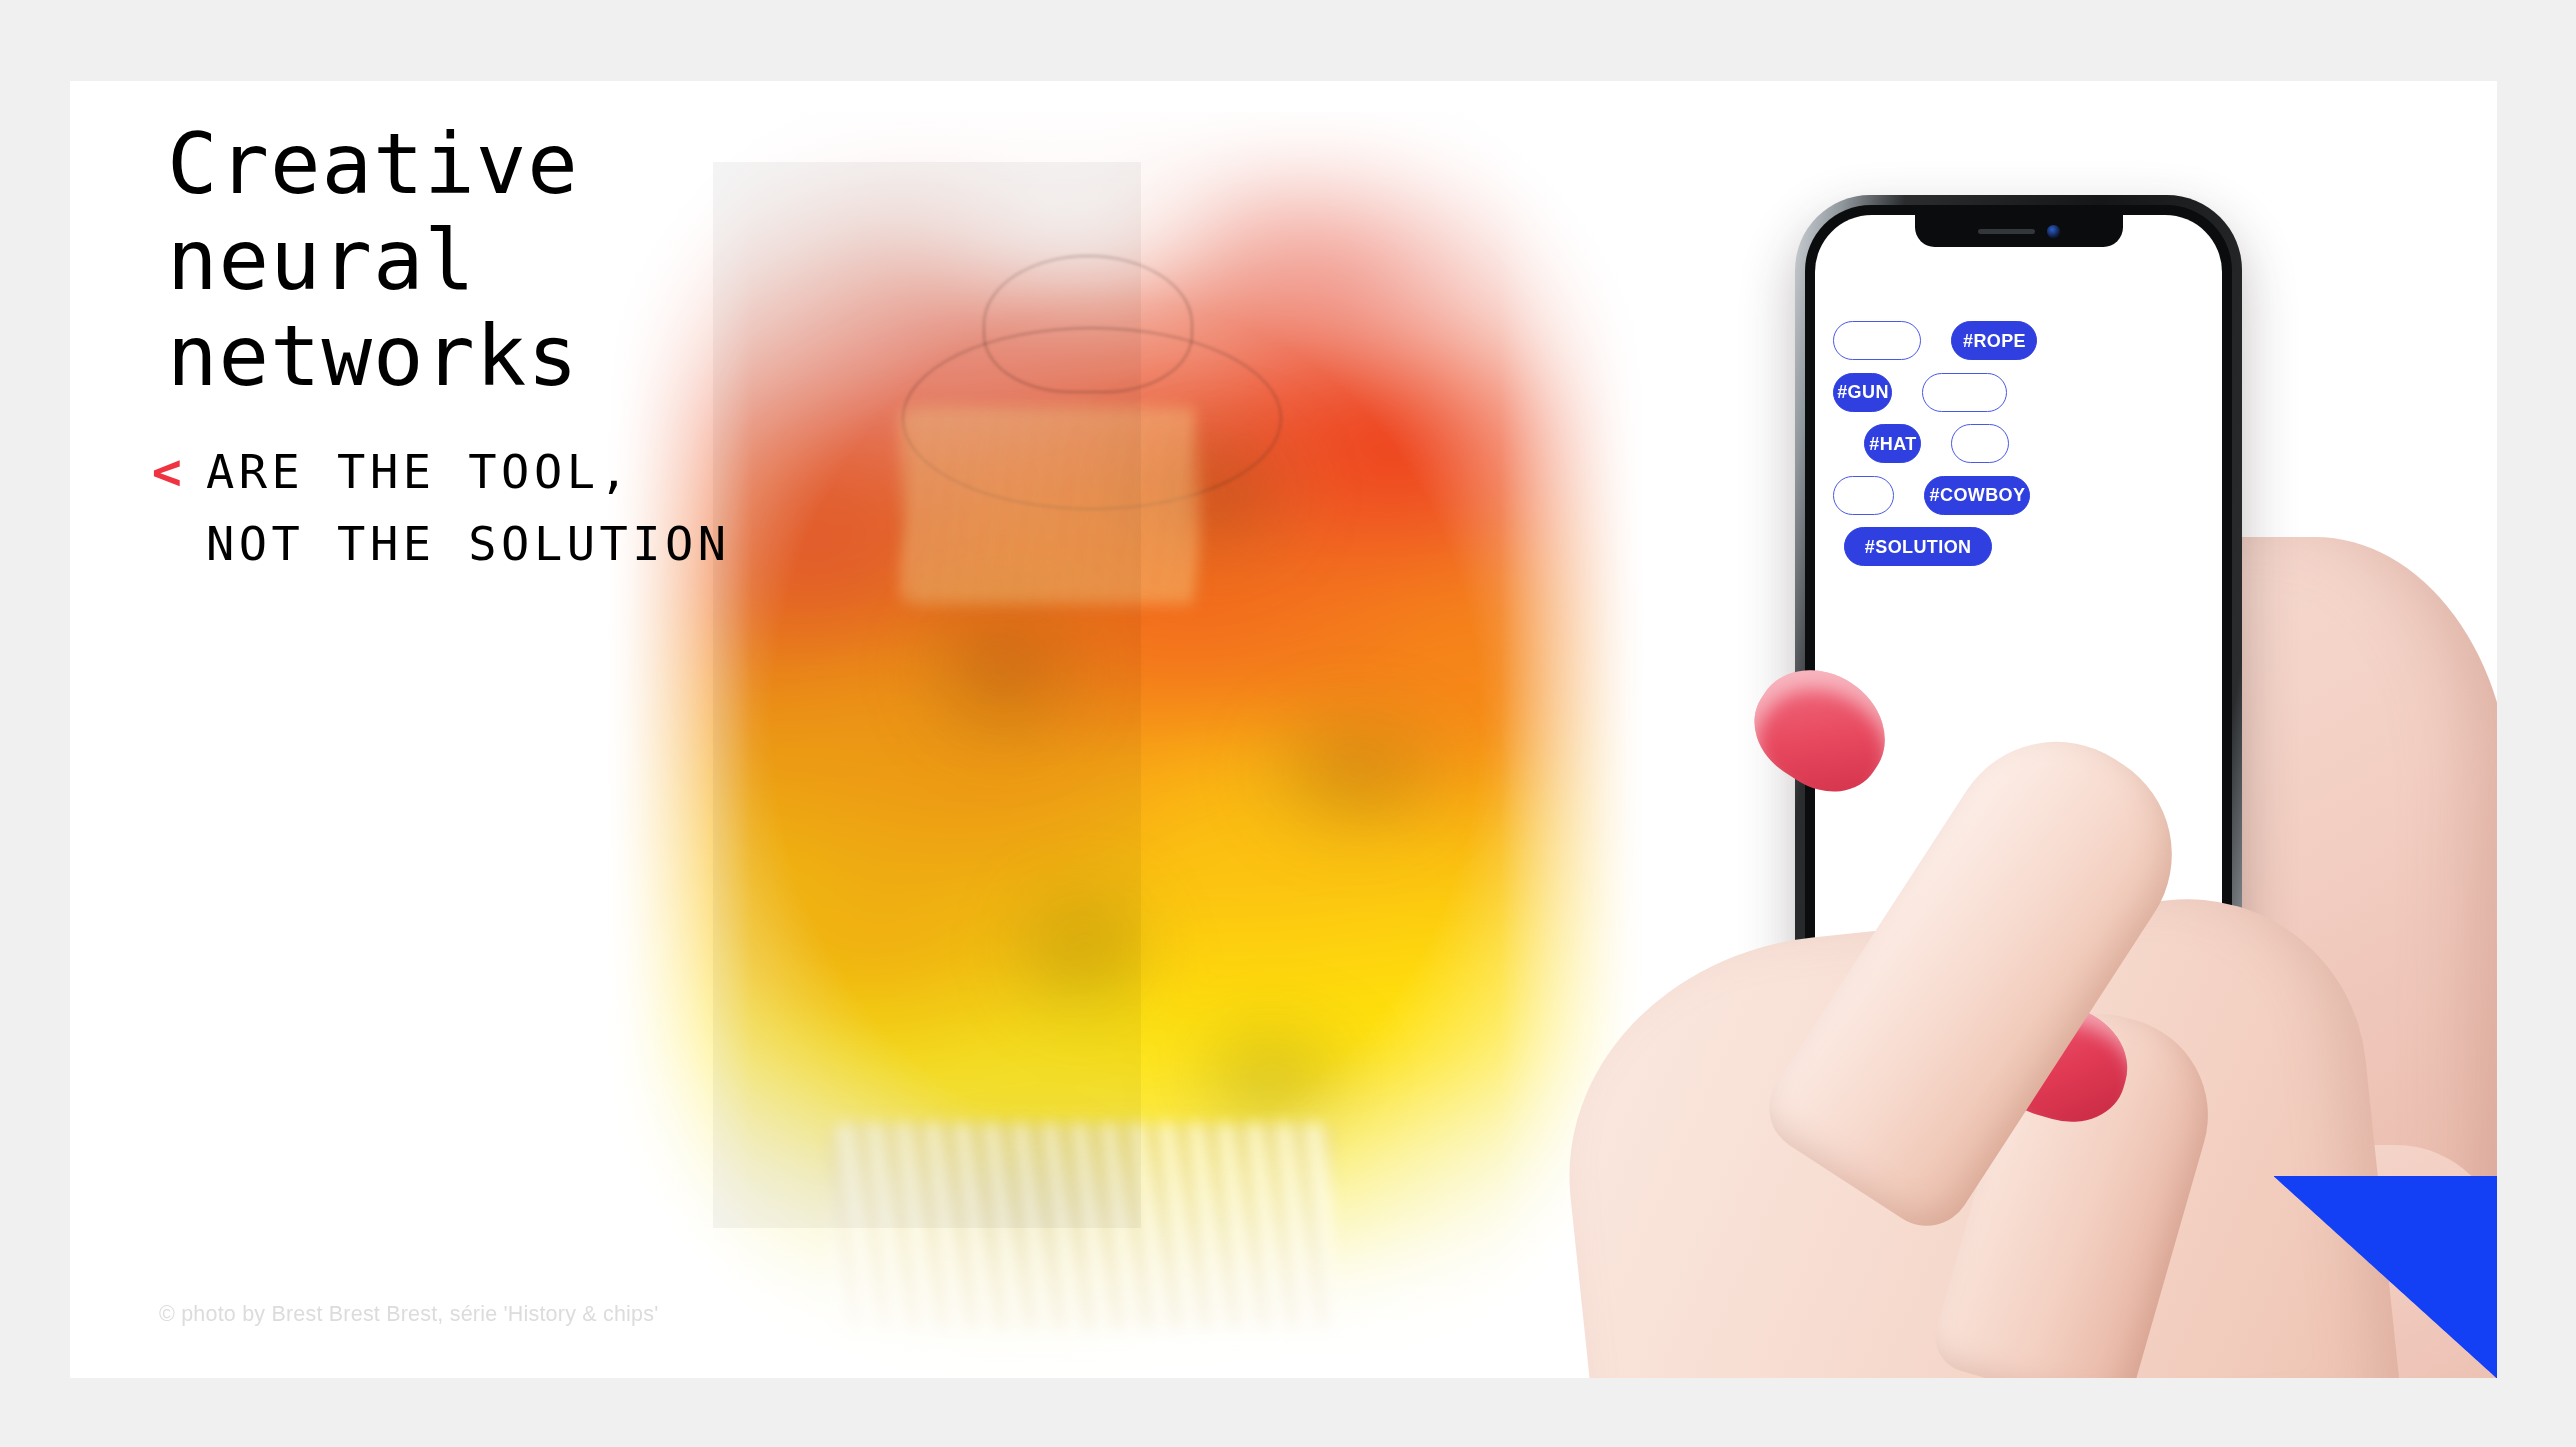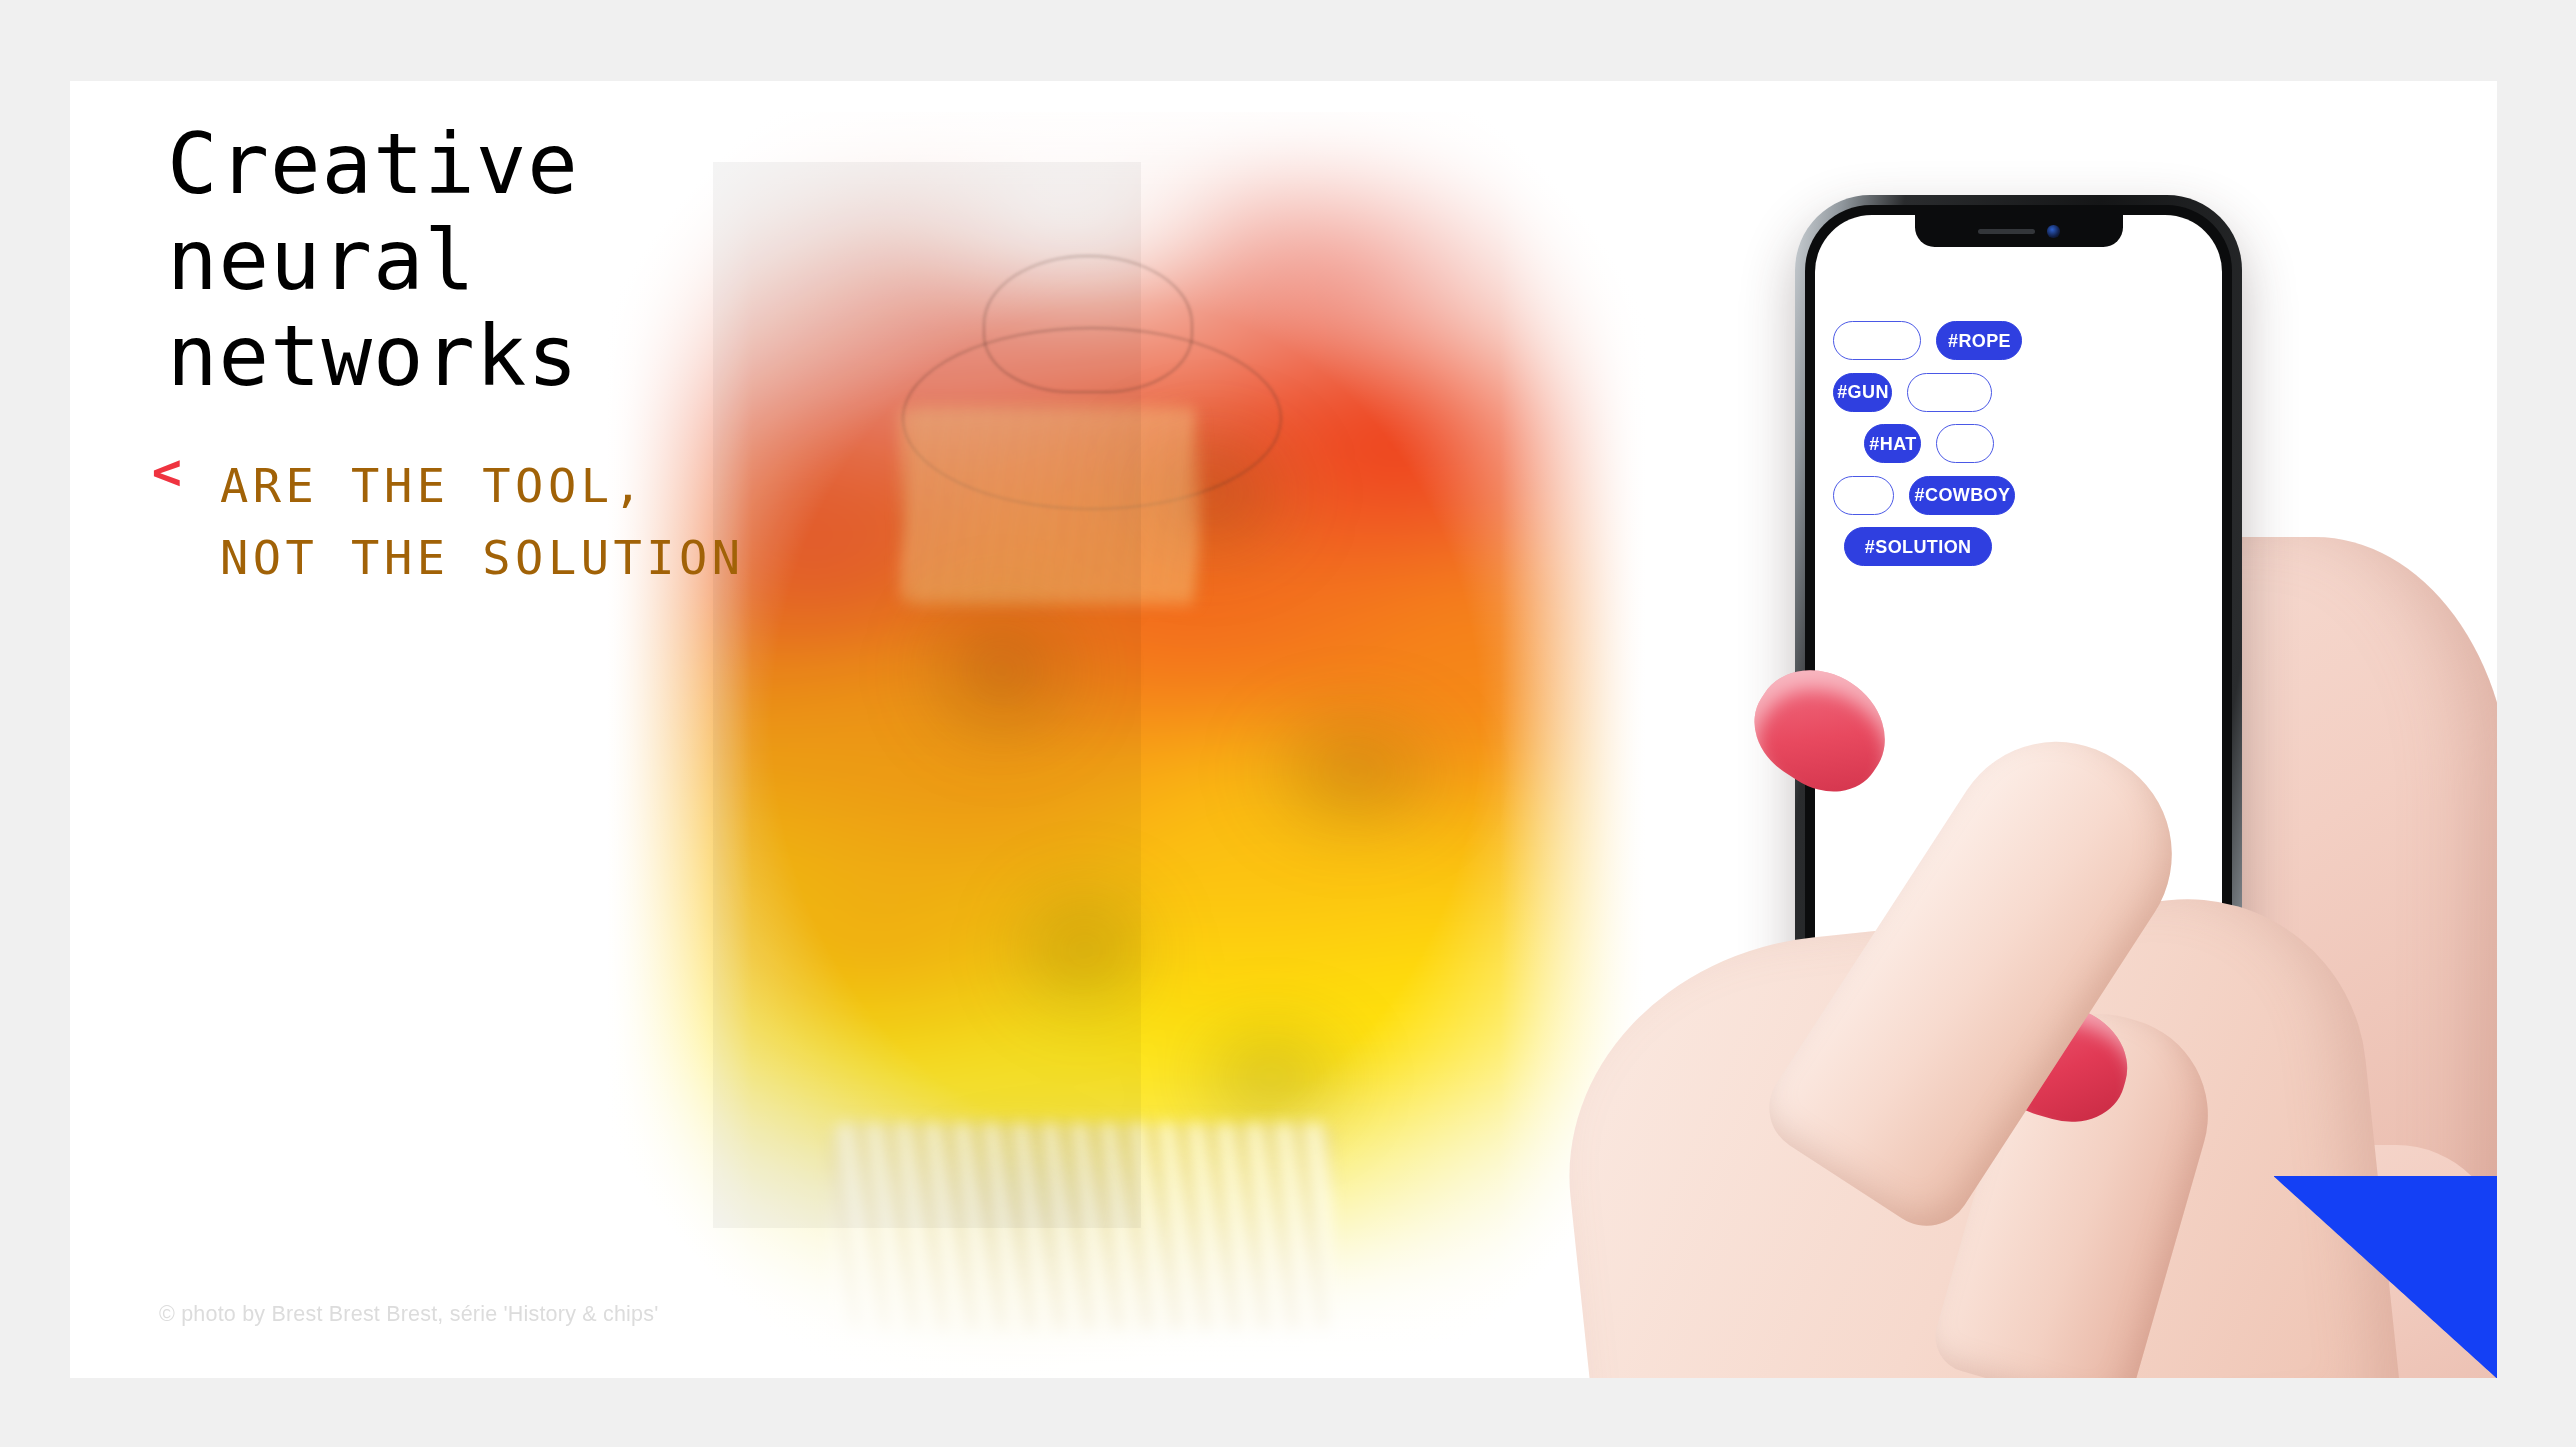--- a/index.html
+++ b/index.html
@@ -56,24 +56,24 @@
     font-weight: 700;
     margin-right: 24px;
     margin-left: -7.2px;
     display: block;
   }
   #subtitle {
     font-family: "DejaVu Sans Mono", "Liberation Mono", monospace;
     font-size: 47px;
     line-height: 72px;
     letter-spacing: 4.5px;
-    color: #a16207;
+    color: #000000;
     font-weight: 400;
     white-space: pre;
-    margin: 14px;
+    margin: 0;
   }
 
   
   #fire-photo {
     position: absolute;
     left: 537px;
     top: 31px;
     width: 1038px;
     height: 1270px;
     z-index: 10;
@@ -292,21 +292,21 @@
     top: 106px;
     padding: 0 18px;
     box-sizing: border-box;
     display: flex;
     flex-direction: column;
     gap: 12.5px;
   }
   .chat-row {
     display: flex;
     align-items: center;
-    gap: 15px;
+    gap: 30px;
   }
   .bubble {
     border-radius: 19.7px;
     height: 39px;
     box-sizing: border-box;
     display: flex;
     align-items: center;
     justify-content: center;
     font-size: 18px;
     font-weight: 700;

